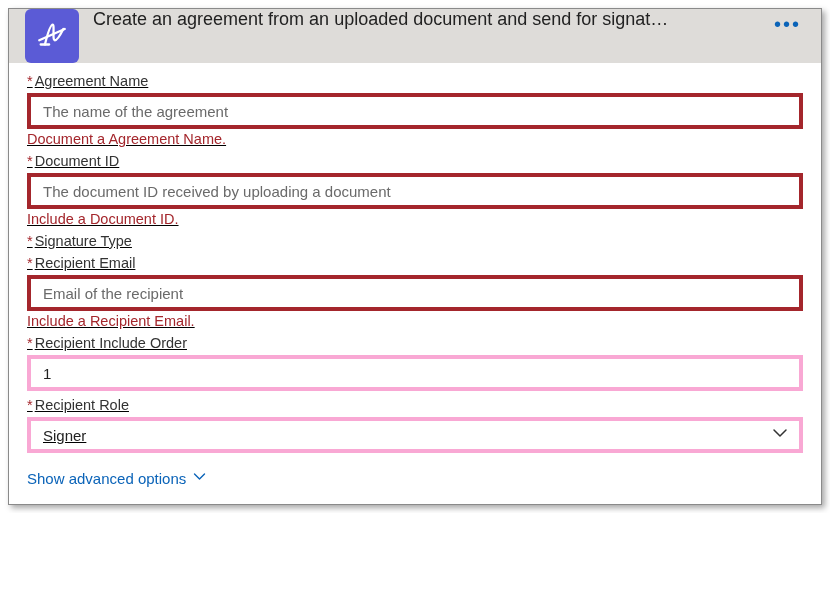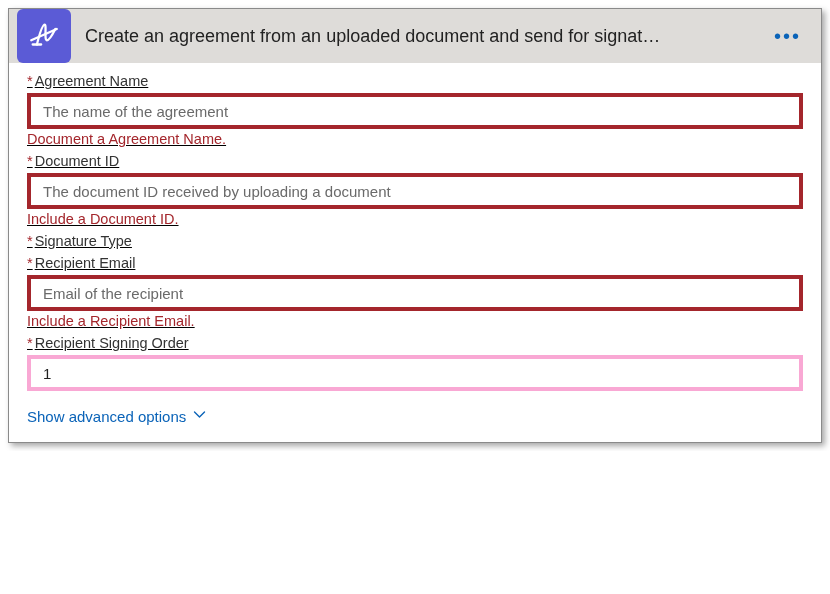--- a/index.html
+++ b/index.html
@@ -9,24 +9,24 @@
       padding: 8px;
     }
     .card {
       width: 814px;
       border: 1px solid #8a8a8a;
       box-shadow: 3px 3px 6px rgba(0,0,0,0.35);
       background: #fff;
     }
     .header {
       display: flex;
-      align-items: center;
+      align-items: flex-start;
       background: #dedcd9;
       height: 54px;
-      padding: 0 12px 0 8px;
+      padding: 0 12px 0 16px;
     }
     .app-icon {
       width: 54px;
       height: 54px;
       background: #5b5bd6;
       border-radius: 6px;
       display: flex;
       align-items: center;
       justify-content: center;
       flex-shrink: 0;
@@ -160,27 +160,40 @@
     <div class="field">
       <div class="label"><span class="req">*</span><span>Recipient Email</span></div>
       <div class="control">
         <input class="input invalid" type="text" placeholder="Email of the recipient" style="">
       </div>
       <div class="error-msg">Include a Recipient Email.</div>
     </div>
 
     
     <div class="field">
-      <div class="label"><span class="req">*</span><span>Recipient Signing Order</span></div>
+      <div class="label"><span class="req">*</span><span>Recipient Include Order</span></div>
       <div class="control">
         <input class="input" type="text" value="1" style="">
       </div>
     </div>
 
     
+    <div class="field">
+      <div class="label"><span class="req">*</span><span>Recipient Role</span></div>
+      <div class="control">
+        <button class="select" type="button">
+          <span>Signer</span>
+        </button>
+        <span class="chevron">
+          <svg viewBox="0 0 24 24">
+              <path d="M4 8 L12 16 L20 8" stroke="#333" stroke-width="2" fill="none" stroke-linecap="round" stroke-linejoin="round"></path>
+            </svg>
+        </span>
+      </div>
+    </div>
 
     
     <div class="advanced">
       <span>Show advanced options</span>
       <span>
         <svg viewBox="0 0 24 24">
             <path d="M4 8 L12 16 L20 8" stroke="#0a63b8" stroke-width="2.2" fill="none" stroke-linecap="round" stroke-linejoin="round"></path>
           </svg>
       </span>
     </div>

